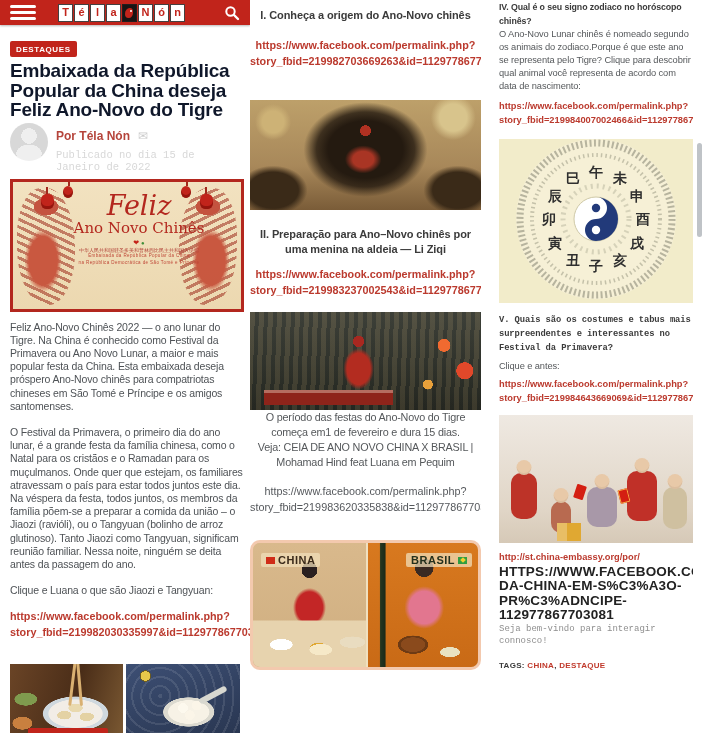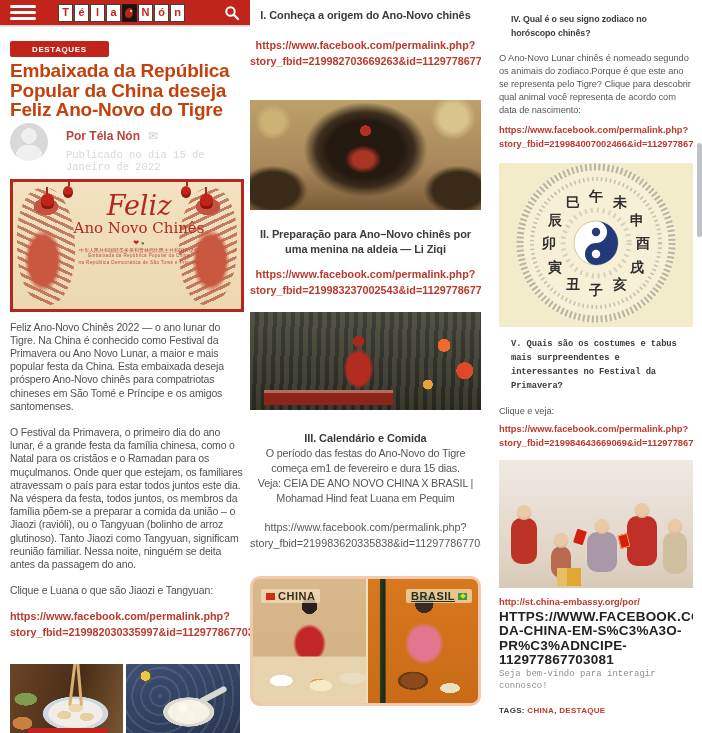--- a/index.html
+++ b/index.html
@@ -22,28 +22,28 @@
   .tile-icon{background:#181414;position:relative;}
   .tile-icon b{position:absolute;left:2px;top:3px;width:8px;height:10px;background:#c1241b;
         border-radius:60% 40% 55% 45%;}
   .tile-icon b:after{content:"";position:absolute;right:1px;top:2px;width:2px;height:2px;
         background:#fff;border-radius:50%;}
   .searchicon{margin-left:auto;display:block;}
 
   .c1inner{padding:0 6px 0 10px;}
 
   .badge{display:inline-block;margin-top:16px;background:#c1241b;color:#fff;
-         font-size:8px;font-weight:700;letter-spacing:.6px;padding:4px 22px 3px;border-radius:2px;}
-  .title{margin:4px 0 0;font-size:19px;line-height:19.5px;font-weight:800;color:#c2410c;
+         font-size:8px;font-weight:700;letter-spacing:.6px;padding:4px 6px 3px;border-radius:2px;}
+  .title{margin:4px 0 0;font-size:19px;line-height:19.5px;font-weight:800;color:#0f172a;
          letter-spacing:-.2px;}
   .byline{margin-top:3px;display:flex;align-items:flex-start;}
   .avatar{width:38px;height:38px;border-radius:50%;flex:none;background:
       radial-gradient(circle 8px at 50% 34%,#efefef 0 97%,transparent 98%),
       radial-gradient(ellipse 13px 9px at 50% 80%,#efefef 0 97%,transparent 98%),#d8d8d8;}
-  .bymeta{margin-left:18px;padding-top:6px;}
+  .bymeta{margin-left:8px;padding-top:6px;}
   .byauthor{font-size:12px;font-weight:700;color:#b5443b;}
   .envelope{color:#cccccc;font-size:12px;margin-left:8px;font-weight:400;}
   .pubdate{margin-top:6px;font-size:10.5px;color:#d8d8d8;font-family:Liberation Mono, monospace;}
 
   
   .banner{position:relative;margin-top:6px;height:127px;border:3px solid #b3271e;
           background:linear-gradient(180deg,#f2e2c0,#ecd8b0);overflow:hidden;}
   .tiger{position:absolute;top:6px;bottom:4px;width:58px;opacity:.9;border-radius:40% 50% 45% 50%;
      background:
       radial-gradient(ellipse 20px 14px at 50% 16%,#c04432 0 60%,transparent 62%),
@@ -139,31 +139,31 @@
       radial-gradient(ellipse 20px 12px at 42% 82%,#8a4a1c 0 60%,#6d3a14 62% 75%,transparent 77%),
       radial-gradient(ellipse 14px 7px at 75% 88%,#e9e2c0 0 70%,transparent 72%),
       linear-gradient(90deg,transparent 12%,#243620 13%,#1c2a18 17%,transparent 18%),
       radial-gradient(circle 13px at 52% 20%,#3a2a22 0 70%,transparent 72%),
       radial-gradient(ellipse 26px 28px at 52% 52%,#e2768f 0 58%,transparent 76%),
       linear-gradient(180deg,#d8791f,#c96a16);}
   .vdivider{position:absolute;left:50%;top:0;width:2px;height:100%;background:#f0e0c0;}
   .vlabel{position:absolute;top:10px;display:flex;align-items:center;gap:3px;
       font-size:11px;font-weight:800;color:#3a2a1a;letter-spacing:.5px;
       background:rgba(240,222,184,.75);padding:1px 5px;border-radius:2px;}
-  .vlabel.china{left:8px;} .vlabel.brasil{right:6px;color:#23301d;text-decoration:underline;}
+  .vlabel.china{left:8px;} .vlabel.brasil{right:6px;color:#23301d;}
   .flagchip{width:9px;height:7px;flex:none;}
   .flag-cn{background:#d02c18;} 
   .flag-br{background:#2f9e41;position:relative;}
   .flag-br:after{content:"";position:absolute;left:2.5px;top:1.5px;width:4px;height:4px;
       background:#f0d030;transform:rotate(45deg);}
   .vcaption{position:absolute;left:8px;bottom:8px;background:#f3e3c0;border:1px solid #cdb084;
       padding:2px 6px;font-size:11px;font-weight:800;color:#c23222;letter-spacing:1px;white-space:nowrap;}
 
   
-  .h3col{margin:12px;font-size:8.8px;line-height:14px;font-weight:700;color:#3b3b3b;letter-spacing:-.1px;}
+  .h3col{margin:0;font-size:8.8px;line-height:14px;font-weight:700;color:#3b3b3b;letter-spacing:-.1px;}
   .c3body{margin:0;font-size:9.3px;line-height:13px;letter-spacing:-.1px;color:#55585b;}
   .c3link .lline{font-size:9.3px;line-height:13.5px;}
   .mt6{margin-top:6px;font-family:Liberation Mono, monospace;} .mt5{margin-top:5px;} .mt7{margin-top:7px;} .mt12{margin-top:12px;}
   .zodiac{width:194px;height:164px;background:#f2ecca;}
   .family{position:relative;width:194px;height:128px;overflow:hidden;
       background:linear-gradient(180deg,#efe9e2,#e0d5c6 75%,#d6c9b7);}
   .family i{position:absolute;border-radius:10px;}
   .family i:before{content:"";position:absolute;left:50%;top:-13px;transform:translateX(-50%);
       width:15px;height:15px;border-radius:50%;background:#e8c9a8;box-shadow:inset 0 -2px 0 rgba(0,0,0,.05);}
   .fg1{left:12px;bottom:24px;width:26px;height:46px;background:#bd3328;}
@@ -276,21 +276,20 @@
       </div>
       <div class="nian mt31"></div>
 
       <h2 class="h2col mt17">II. Preparação para Ano–Novo chinês por uma menina na aldeia — Li Ziqi</h2>
       <div class="linkblock mt10">
         <div class="lline">https://www.facebook.com/permalink.php?</div>
         <div class="lline">story_fbid=219983237002543&amp;id=11297786770308</div>
       </div>
       <div class="liziqi mt14"></div>
 
-      <h2 class="h2col mt21">III. Calendário e Comida</h2>
       <p class="c2body mt13">O período das festas do Ano-Novo do Tigre começa em1 de fevereiro e dura 15 dias.</p>
       <p class="c2body mt10">Veja: CEIA DE ANO NOVO CHINA X BRASIL | Mohamad Hind feat Luana em Pequim</p>
       <div class="linkblock plain mt14">
         <div class="lline">https://www.facebook.com/permalink.php?</div>
         <div class="lline">story_fbid=219983620335838&amp;id=11297786770308</div>
       </div>
 
       <div class="vthumb mt25">
         <div class="vleft"></div>
         <div class="vright"></div>
@@ -335,21 +334,21 @@
         </g>
         <g>
           <circle cx="97" cy="80" r="22" fill="#ffffff" stroke="#cfc9a8" stroke-width="1"></circle>
           <path d="M97,58 a22,22 0 0 1 0,44 a11,11 0 0 1 0,-22 a11,11 0 0 0 0,-22 z" fill="#223a7a"></path>
           <circle cx="97" cy="69" r="4.2" fill="#223a7a"></circle>
           <circle cx="97" cy="91" r="4.2" fill="#ffffff"></circle>
         </g>
       </svg>
 
       <h2 class="h3col mt6">V. Quais são os costumes e tabus mais surpreendentes e interessantes no Festival da Primavera?</h2>
-      <p class="c3body mt5">Clique e veja:</p>
+      <p class="c3body mt5">Clique e antes:</p>
       <div class="linkblock c3link mt5">
         <div class="lline">https://www.facebook.com/permalink.php?</div>
         <div class="lline">story_fbid=219984643669069&amp;id=11297786770308</div>
       </div>
 
       <div class="family mt10">
         <i class="fg1"></i>
           <i class="fg2"></i>
           <i class="fg3"></i>
           <i class="fg4"></i>

